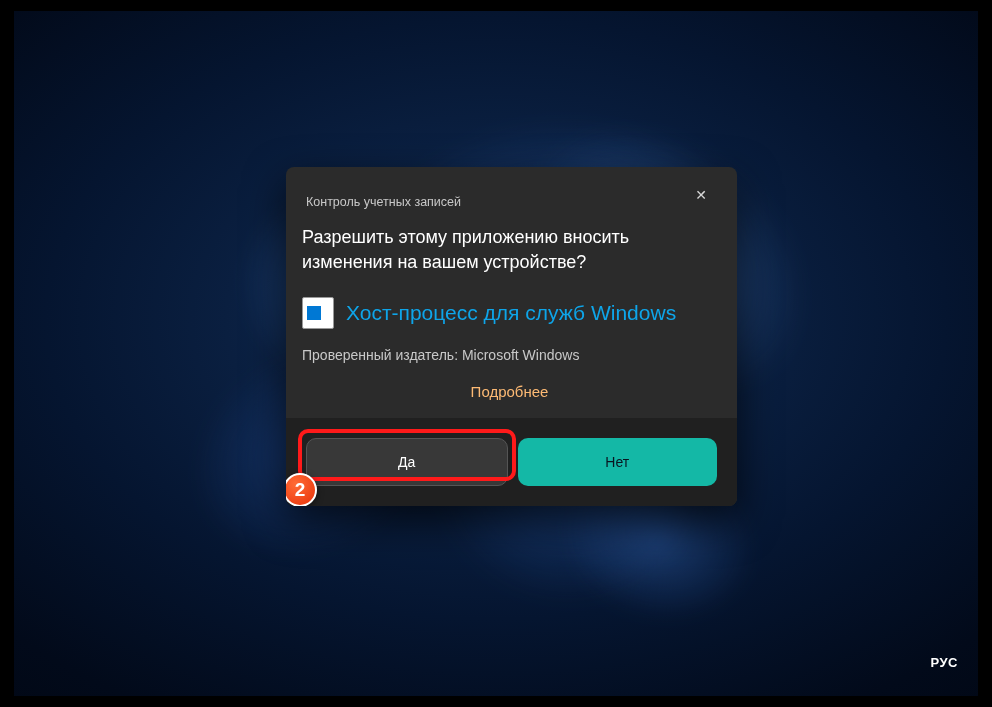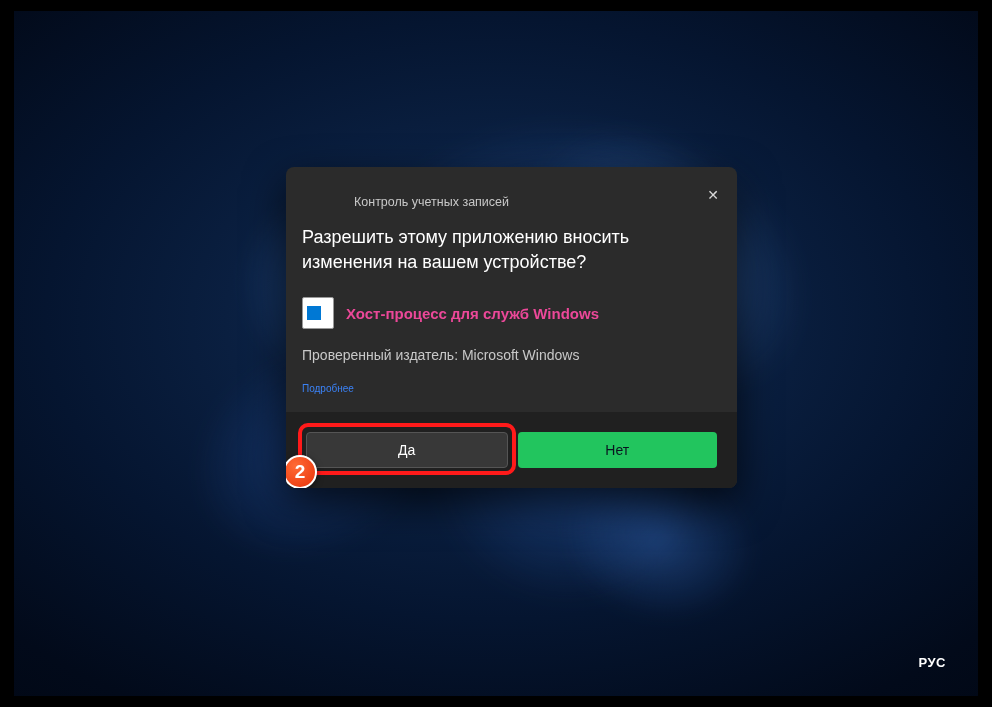--- a/index.html
+++ b/index.html
@@ -112,22 +112,21 @@
       background: #2b2b2b;
       border-radius: 8px;
       box-shadow: 0 15px 40px rgba(0, 0, 0, 0.7);
       overflow: hidden;
     }
     
     .dialog-header {
       display: flex;
       justify-content: space-between;
       align-items: flex-start;
-      padding: 16px 12px 8px 20px;
-      margin-left: 48px;
+      padding: 16px 24px 8px 20px;
     }
     
     .dialog-title {
       color: #c8c8c8;
       font-size: 12.5px;
       font-weight: 400;
       padding-top: 12px;
     }
     
     .close-btn {
@@ -178,49 +177,50 @@
       content: '';
       width: 14px;
       height: 14px;
       background: #0078d4;
       position: absolute;
       left: 4px;
       top: 8px;
     }
     
     .app-name {
-      color: #ec4899;
-      font-size: 15px;
-      font-weight: 700;
+      color: #0ea5e9;
+      font-size: 21px;
+      font-weight: 400;
     }
     
     .publisher-text {
       color: #c8c8c8;
       font-size: 14px;
       margin-bottom: 20px;
     }
     
     .more-link {
-      color: #3b82f6;
-      font-size: 10px;
+      color: #fdba74;
+      font-size: 15px;
       cursor: pointer;
+      text-align: center;
     }
     
     .dialog-footer {
       background: #202020;
       padding: 20px;
       display: flex;
       gap: 10px;
       position: relative;
     }
     
     .btn {
       flex: 1;
-      height: 36px;
-      border-radius: 4px;
+      height: 48px;
+      border-radius: 10px;
       font-size: 14px;
       display: flex;
       align-items: center;
       justify-content: center;
       cursor: pointer;
       border: none;
       font-family: inherit;
     }
     
     .yes-highlight {
@@ -234,21 +234,21 @@
       pointer-events: none;
     }
     
     .btn-yes {
       background: #383838;
       color: #ffffff;
       border: 1px solid #555;
     }
     
     .btn-no {
-      background: #22c55e;
+      background: #14b8a6;
       color: #0a1520;
     }
     
     .step-badge {
       position: absolute;
       bottom: -1px;
       left: -3px;
       width: 34px;
       height: 34px;
       background: radial-gradient(circle at 35% 30%, #ff6b35, #e8320a);
@@ -260,21 +260,21 @@
       color: #ffffff;
       font-size: 19px;
       font-weight: bold;
       box-shadow: 0 2px 6px rgba(0, 0, 0, 0.5);
       z-index: 10;
     }
     
     .lang-indicator {
       position: absolute;
       bottom: 26px;
-      right: 32px;
+      right: 20px;
       color: #ffffff;
       font-size: 13px;
       font-weight: 600;
       letter-spacing: 0.5px;
     }
   </style>
 </head>
 <body>
 
 <div class="desktop">

